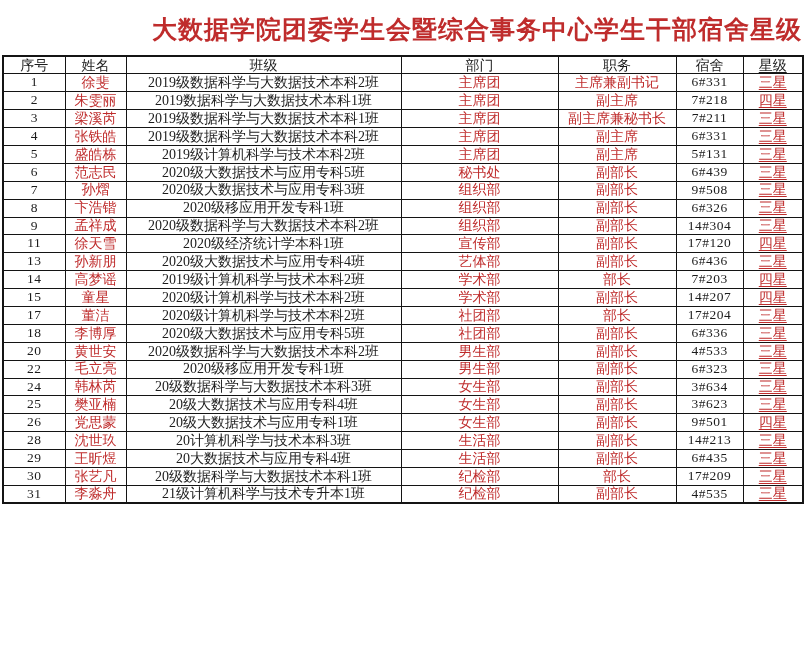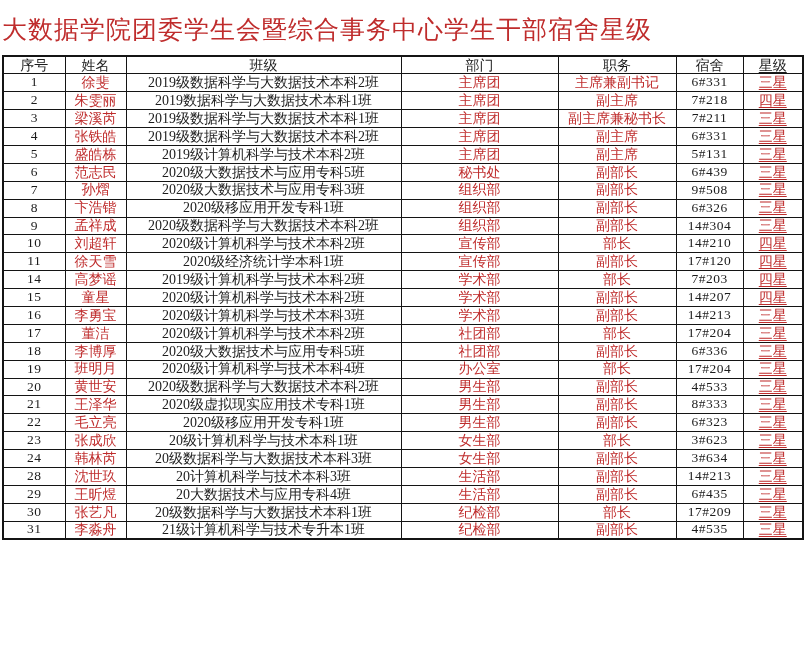--- a/index.html
+++ b/index.html
@@ -11,23 +11,23 @@
   *{box-sizing:border-box;margin:0;padding:0;}
   html,body{width:804px;height:662px;overflow:hidden;}
   body{
     background:var(--bg);
     font-family:"Liberation Serif","DejaVu Serif",serif;
     color:var(--ink);
   }
   .page{width:804px;height:662px;background:var(--bg);}
   .title{
     margin:13px 2px 9px 2px;
-    text-align:left;
+    text-align:right;
     font-size:25px;
-    font-weight:400;
+    font-weight:700;
     letter-spacing:1px;
     color:var(--red);
     white-space:nowrap;
   }
   table.roster{
     width:800px;
     margin-left:2px;
     table-layout:fixed;
     border-collapse:collapse;
     border:2px solid var(--line);
@@ -166,135 +166,117 @@
         <tr>
           <td class="col-no">9</td>
           <td class="col-name">孟祥成</td>
           <td class="col-class">2020级数据科学与大数据技术本科2班</td>
           <td class="col-dept">组织部</td>
           <td class="col-position">副部长</td>
           <td class="col-dorm">14#304</td>
           <td class="col-star">三星</td>
         </tr>
         <tr>
-          <td class="col-no">10</td>
-          <td class="col-name">刘超轩</td>
-          <td class="col-class">2020级计算机科学与技术本科2班</td>
-          <td class="col-dept">宣传部</td>
-          <td class="col-position">部长</td>
-          <td class="col-dorm">14#210</td>
-          <td class="col-star">四星</td>
-        </tr>
-        <tr>
           <td class="col-no">11</td>
           <td class="col-name">徐天雪</td>
           <td class="col-class">2020级经济统计学本科1班</td>
           <td class="col-dept">宣传部</td>
           <td class="col-position">副部长</td>
           <td class="col-dorm">17#120</td>
           <td class="col-star">四星</td>
+        </tr>
+        <tr>
+          <td class="col-no">13</td>
+          <td class="col-name">孙新朋</td>
+          <td class="col-class">2020级大数据技术与应用专科4班</td>
+          <td class="col-dept">艺体部</td>
+          <td class="col-position">副部长</td>
+          <td class="col-dorm">6#436</td>
+          <td class="col-star">三星</td>
         </tr>
         <tr>
           <td class="col-no">14</td>
           <td class="col-name">高梦谣</td>
           <td class="col-class">2019级计算机科学与技术本科2班</td>
           <td class="col-dept">学术部</td>
           <td class="col-position">部长</td>
           <td class="col-dorm">7#203</td>
           <td class="col-star">四星</td>
         </tr>
         <tr>
           <td class="col-no">15</td>
           <td class="col-name">童星</td>
           <td class="col-class">2020级计算机科学与技术本科2班</td>
           <td class="col-dept">学术部</td>
           <td class="col-position">副部长</td>
           <td class="col-dorm">14#207</td>
           <td class="col-star">四星</td>
         </tr>
         <tr>
-          <td class="col-no">16</td>
-          <td class="col-name">李勇宝</td>
-          <td class="col-class">2020级计算机科学与技术本科3班</td>
-          <td class="col-dept">学术部</td>
-          <td class="col-position">副部长</td>
-          <td class="col-dorm">14#213</td>
-          <td class="col-star">三星</td>
-        </tr>
-        <tr>
           <td class="col-no">17</td>
           <td class="col-name">董洁</td>
           <td class="col-class">2020级计算机科学与技术本科2班</td>
           <td class="col-dept">社团部</td>
           <td class="col-position">部长</td>
           <td class="col-dorm">17#204</td>
           <td class="col-star">三星</td>
         </tr>
         <tr>
           <td class="col-no">18</td>
           <td class="col-name">李博厚</td>
           <td class="col-class">2020级大数据技术与应用专科5班</td>
           <td class="col-dept">社团部</td>
           <td class="col-position">副部长</td>
           <td class="col-dorm">6#336</td>
           <td class="col-star">三星</td>
         </tr>
         <tr>
-          <td class="col-no">19</td>
-          <td class="col-name">班明月</td>
-          <td class="col-class">2020级计算机科学与技术本科4班</td>
-          <td class="col-dept">办公室</td>
-          <td class="col-position">部长</td>
-          <td class="col-dorm">17#204</td>
-          <td class="col-star">三星</td>
-        </tr>
-        <tr>
           <td class="col-no">20</td>
           <td class="col-name">黄世安</td>
           <td class="col-class">2020级数据科学与大数据技术本科2班</td>
           <td class="col-dept">男生部</td>
           <td class="col-position">副部长</td>
           <td class="col-dorm">4#533</td>
           <td class="col-star">三星</td>
         </tr>
         <tr>
-          <td class="col-no">21</td>
-          <td class="col-name">王泽华</td>
-          <td class="col-class">2020级虚拟现实应用技术专科1班</td>
-          <td class="col-dept">男生部</td>
-          <td class="col-position">副部长</td>
-          <td class="col-dorm">8#333</td>
-          <td class="col-star">三星</td>
-        </tr>
-        <tr>
           <td class="col-no">22</td>
           <td class="col-name">毛立亮</td>
           <td class="col-class">2020级移应用开发专科1班</td>
           <td class="col-dept">男生部</td>
           <td class="col-position">副部长</td>
           <td class="col-dorm">6#323</td>
           <td class="col-star">三星</td>
         </tr>
         <tr>
-          <td class="col-no">23</td>
-          <td class="col-name">张成欣</td>
-          <td class="col-class">20级计算机科学与技术本科1班</td>
-          <td class="col-dept">女生部</td>
-          <td class="col-position">部长</td>
-          <td class="col-dorm">3#623</td>
-          <td class="col-star">三星</td>
-        </tr>
-        <tr>
           <td class="col-no">24</td>
           <td class="col-name">韩林芮</td>
           <td class="col-class">20级数据科学与大数据技术本科3班</td>
           <td class="col-dept">女生部</td>
           <td class="col-position">副部长</td>
           <td class="col-dorm">3#634</td>
           <td class="col-star">三星</td>
+        </tr>
+        <tr>
+          <td class="col-no">25</td>
+          <td class="col-name">樊亚楠</td>
+          <td class="col-class">20级大数据技术与应用专科4班</td>
+          <td class="col-dept">女生部</td>
+          <td class="col-position">副部长</td>
+          <td class="col-dorm">3#623</td>
+          <td class="col-star">三星</td>
+        </tr>
+        <tr>
+          <td class="col-no">26</td>
+          <td class="col-name">党思蒙</td>
+          <td class="col-class">20级大数据技术与应用专科1班</td>
+          <td class="col-dept">女生部</td>
+          <td class="col-position">副部长</td>
+          <td class="col-dorm">9#501</td>
+          <td class="col-star">四星</td>
         </tr>
         <tr>
           <td class="col-no">28</td>
           <td class="col-name">沈世玖</td>
           <td class="col-class">20计算机科学与技术本科3班</td>
           <td class="col-dept">生活部</td>
           <td class="col-position">副部长</td>
           <td class="col-dorm">14#213</td>
           <td class="col-star">三星</td>
         </tr>

